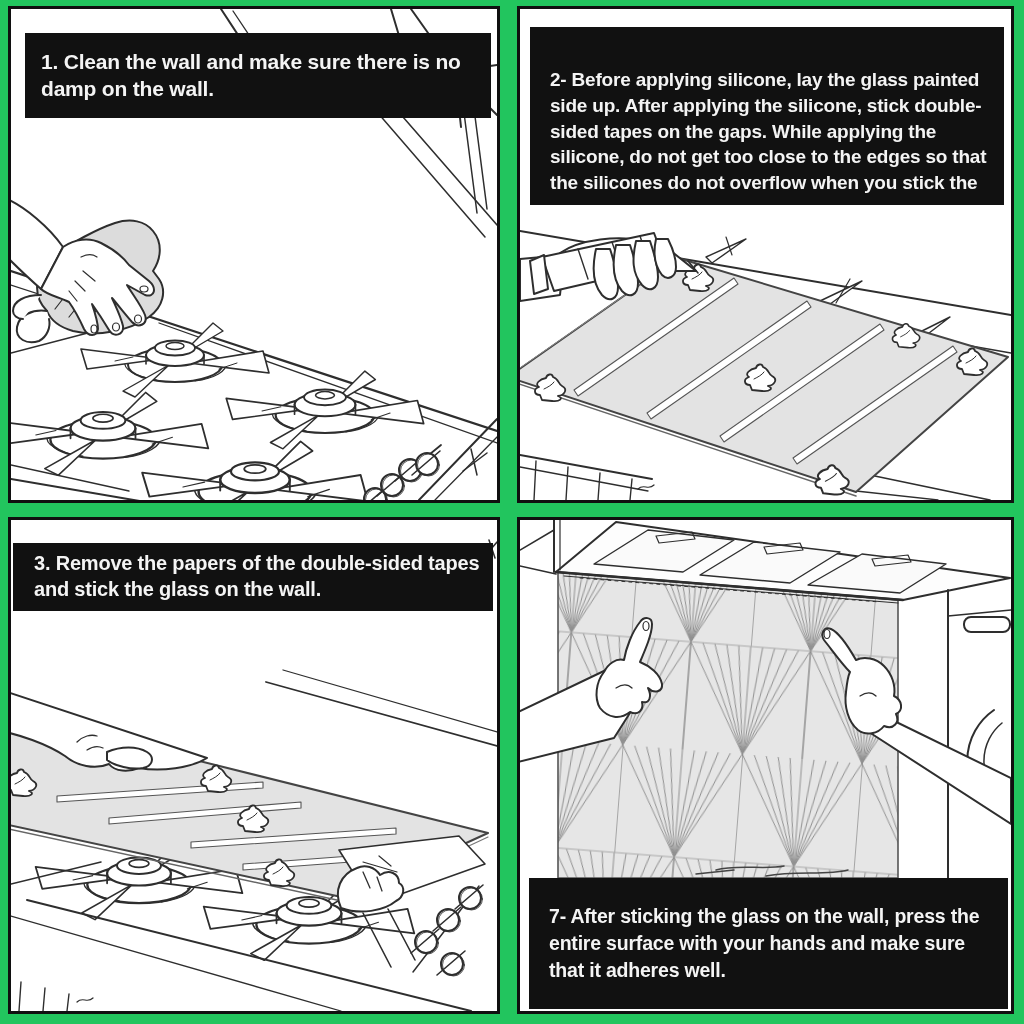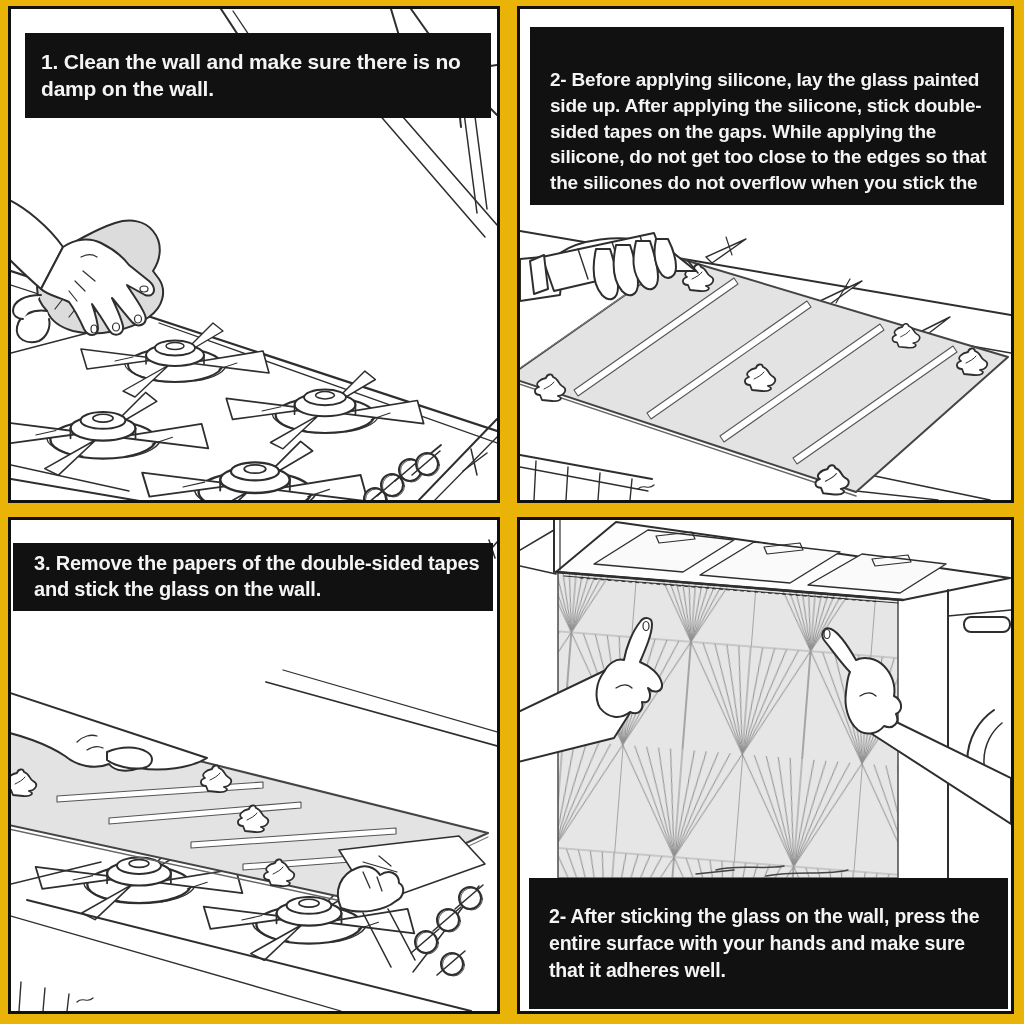--- a/index.html
+++ b/index.html
@@ -1,16 +1,16 @@
 <!DOCTYPE html>
 <html><head>
 <meta charset="utf-8">
 <style>
   html,body{margin:0;padding:0;background:#ffffff;}
-  #screen{position:relative;width:1024px;height:1024px;background:#eab308;overflow:hidden;
+  #screen{position:relative;width:1024px;height:1024px;background:#22c55e;overflow:hidden;
           font-family:"Liberation Sans", sans-serif;}
   .panel{position:absolute;background:#ffffff;border:3px solid #101010;box-sizing:border-box;overflow:hidden;}
   #panel1{left:8px;top:6px;width:492px;height:497px;}
   #panel2{left:517px;top:6px;width:497px;height:497px;}
   #panel3{left:8px;top:517px;width:492px;height:497px;}
   #panel4{left:517px;top:517px;width:497px;height:497px;}
   .panel svg{position:absolute;left:0;top:0;}
   .caption{position:absolute;background:#111111;color:#f4f4f4;font-weight:bold;
            letter-spacing:-0.2px;box-sizing:border-box;}
   #cap1{left:14px;top:24px;width:466px;padding:15px 12px 15px 16px;font-size:21px;line-height:1.3;}
@@ -291,16 +291,16 @@
           <ellipse cx="307" cy="114" rx="3" ry="4.5" stroke-width="1.2"></ellipse>
           <path d="M340,176 C346,172 352,172 356,176" fill="none" stroke-width="1.3"></path>
         </g>
         <g stroke="#444444" stroke-width="1.5">
           <path d="M196,350 C216,344 246,350 264,346"></path>
           <path d="M246,356 C276,350 306,356 328,350"></path>
           <path d="M176,354 L214,350"></path>
         </g>
       </g>
     </svg>
-    <div class="caption" id="cap4">2- After sticking the glass on the wall, press the entire surface with your hands and make sure that it adheres well.</div>
+    <div class="caption" id="cap4">7- After sticking the glass on the wall, press the entire surface with your hands and make sure that it adheres well.</div>
   </div>
 
 </div>
 
 </body></html>

